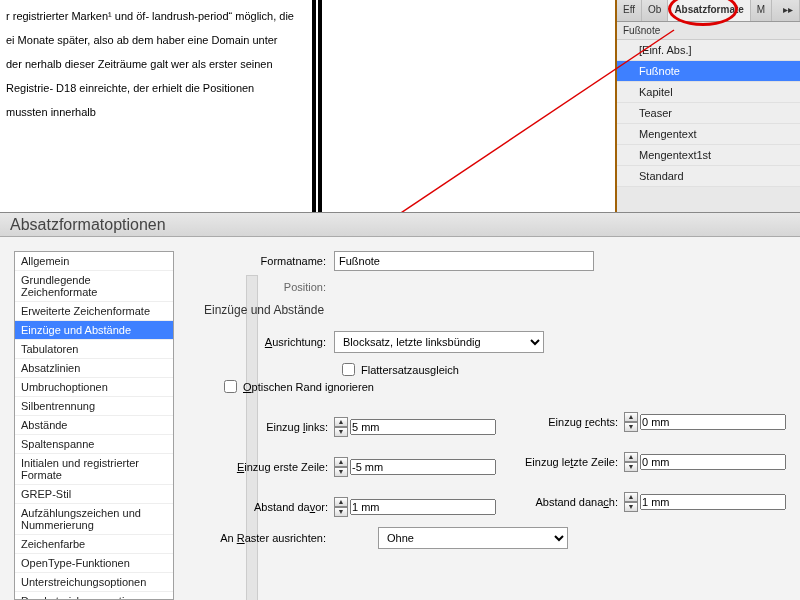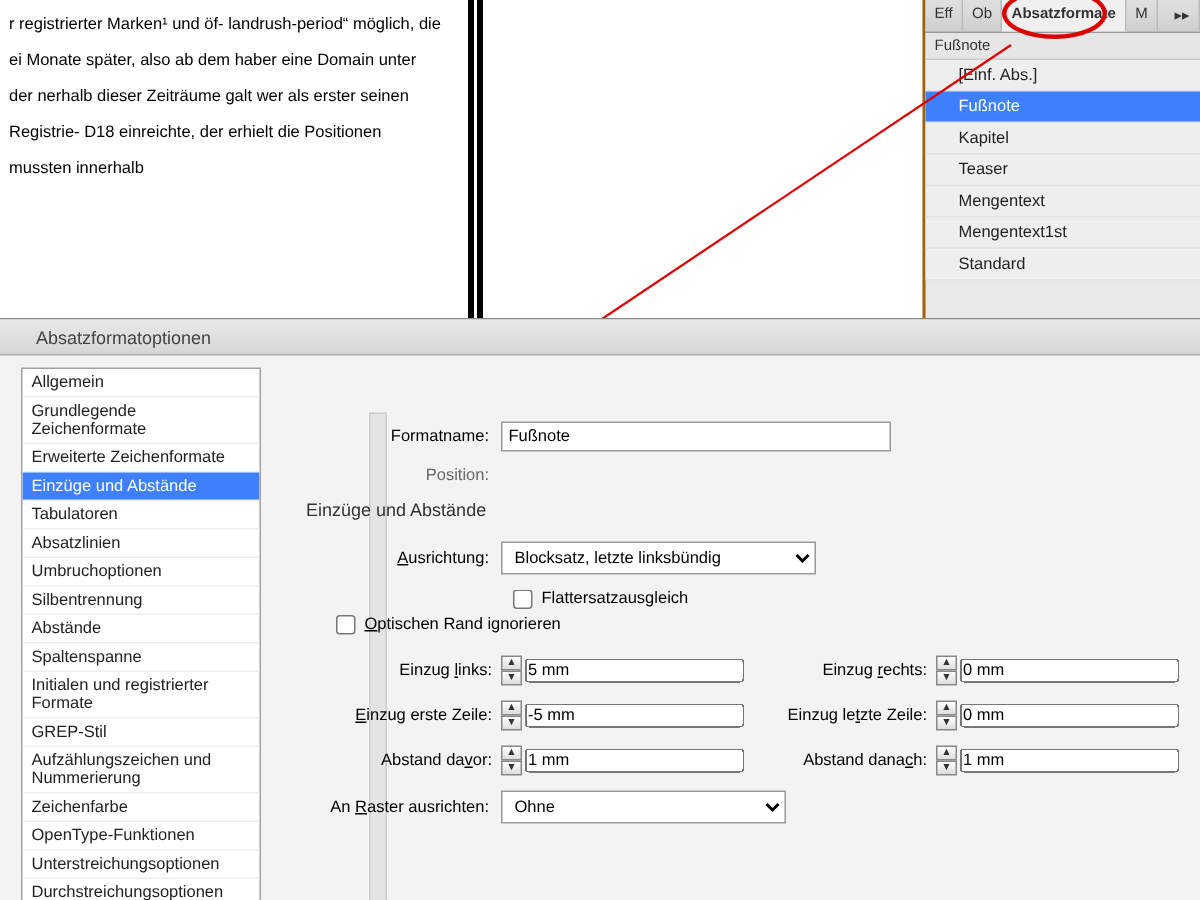--- a/index.html
+++ b/index.html
@@ -51,25 +51,25 @@
 
   
   .arrow-svg { position:absolute; left:0; top:0; width:800px; height:600px; pointer-events:none; }
 
   
   .dialog {
     position:absolute; left:0; top:212px; right:0; bottom:0;
     background:#f3f3f3; border-top:1px solid #888;
   }
   .dialog-title {
-    height:24px; line-height:24px; padding-left:24px;
+    height:24px; line-height:24px; padding-left:10px;
     background:linear-gradient(#e8e8e8,#d6d6d6); color:#444;
-    font-size:12px; border-bottom:1px solid #aaa;
-  }
-  .dialog-body { position:absolute; top:24px; left:0; right:0; bottom:0; display:flex;align-items:center; }
+    font-size:16px; border-bottom:1px solid #aaa;
+  }
+  .dialog-body { position:absolute; top:24px; left:0; right:0; bottom:0; display:flex; }
 
   .dlg-sidebar {
     width:232px; margin:14px 0 0 14px; background:#fff;
     border:1px solid #a0a0a0; overflow:hidden;
   }
   .dlg-cat {
     padding:3px 6px; font-size:11px; color:#222;
     border-bottom:1px solid #eee; cursor:pointer;
   }
   .dlg-cat.selected { background:#3e80ff; color:#fff; }
@@ -92,21 +92,21 @@
     width:14px; height:10px; border:1px solid #888;
     background:linear-gradient(#fff,#ddd); font-size:7px; line-height:7px;
     text-align:center; cursor:pointer; color:#333;
   }
   .section-title { font-size:12px; color:#333; margin:6px 0 14px 0; }
   .chk-row { display:flex; align-items:center; margin:4px 0 4px 138px; }
   .chk-row input { margin-right:6px; }
 
   .pair-row { display:flex; align-items:center; margin-bottom:10px; }
   .pair-row .left, .pair-row .right { display:flex; align-items:center; }
-  .pair-row .left { width:310px; }
+  .pair-row .left { width:310px;margin-top:10px; }
   .pair-row .lbl { width:130px; text-align:right; padding-right:6px; }
   .pair-row .rlbl { width:110px; text-align:right; padding-right:6px; }
   .muted { color:#666; }
 </style>
 </head>
 <body>
 
 <div class="root">
 
   <div class="doc-area">
@@ -247,21 +247,21 @@
           <div class="right">
             <div class="rlbl">Abstand dana<span style="text-decoration:underline">c</span>h:</div>
             <div class="spin">
                 <div>▲</div>
                 <div>▼</div>
               </div>
             <input type="text" class="small-input" value="1 mm" style="">
           </div>
         </div>
 
-        <div class="row" style="margin-top:6px;">
+        <div class="row" style="margin-top:6px;gap:44px;">
           <div class="label">An <span style="text-decoration:underline">R</span>aster ausrichten:</div>
           <select style="width:190px">
             <option>Ohne</option>
           </select>
         </div>
 
       </div>
     </div>
   </div>
 

